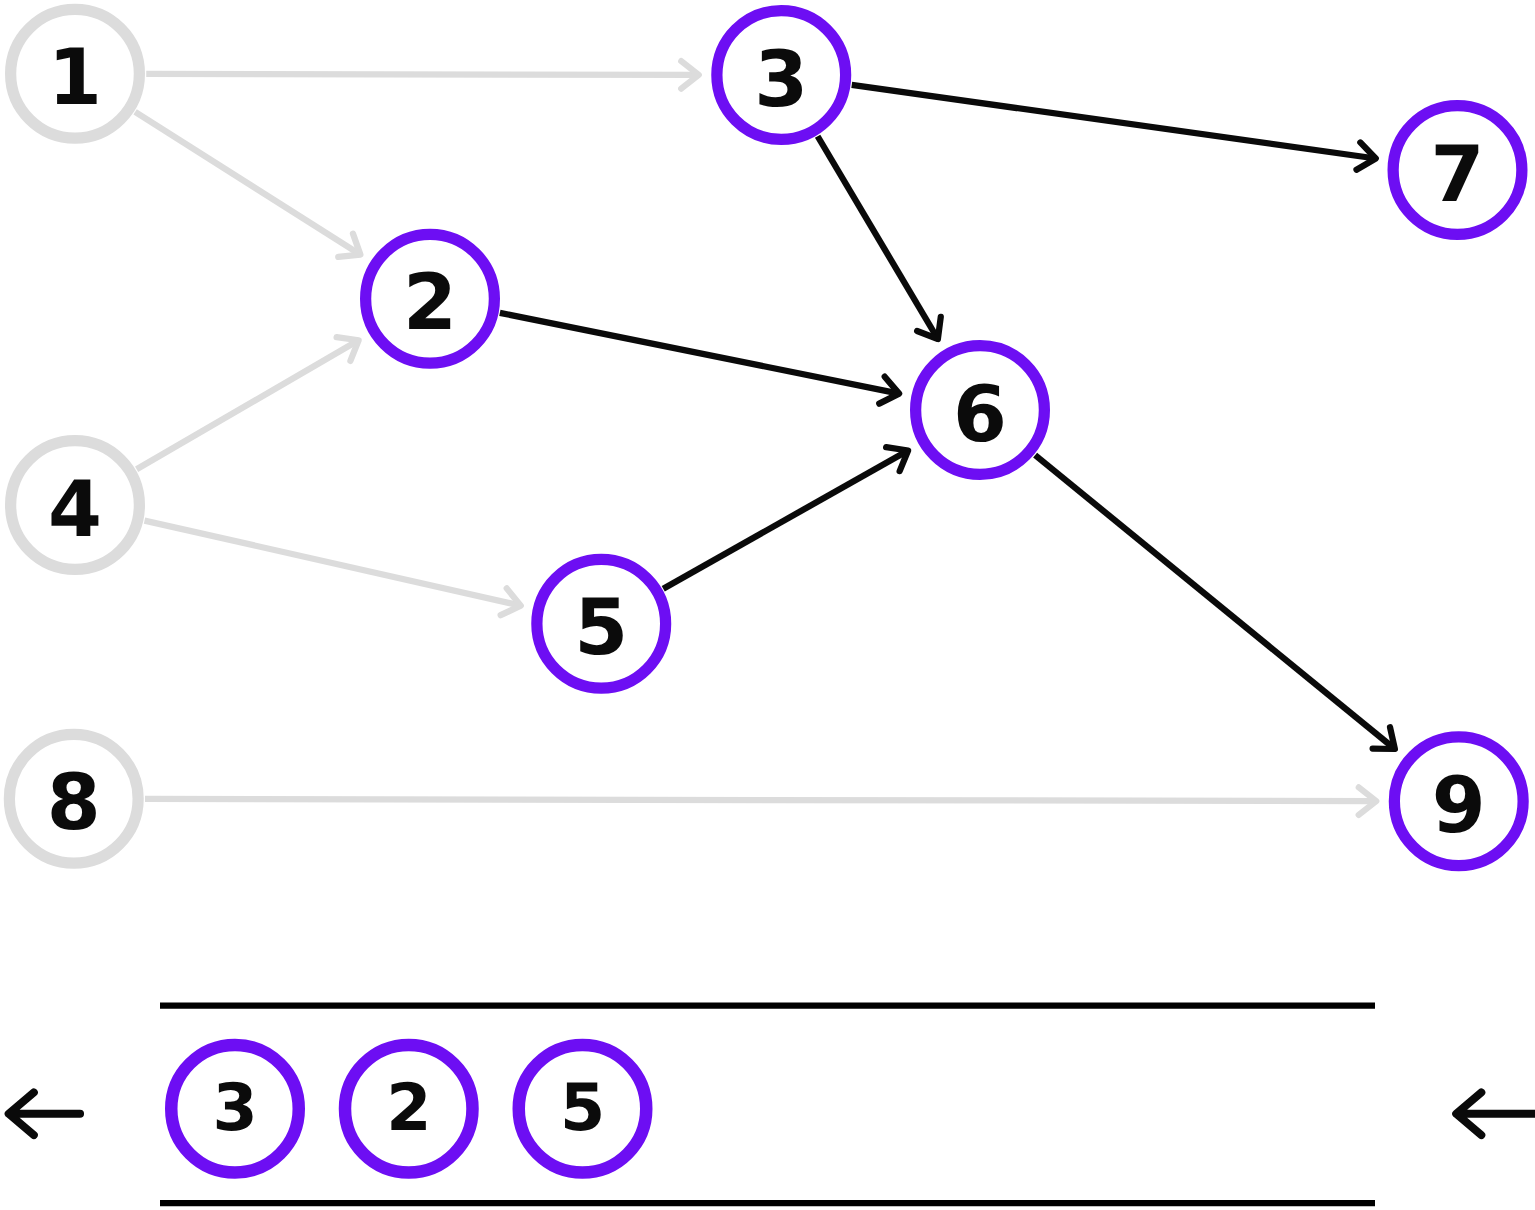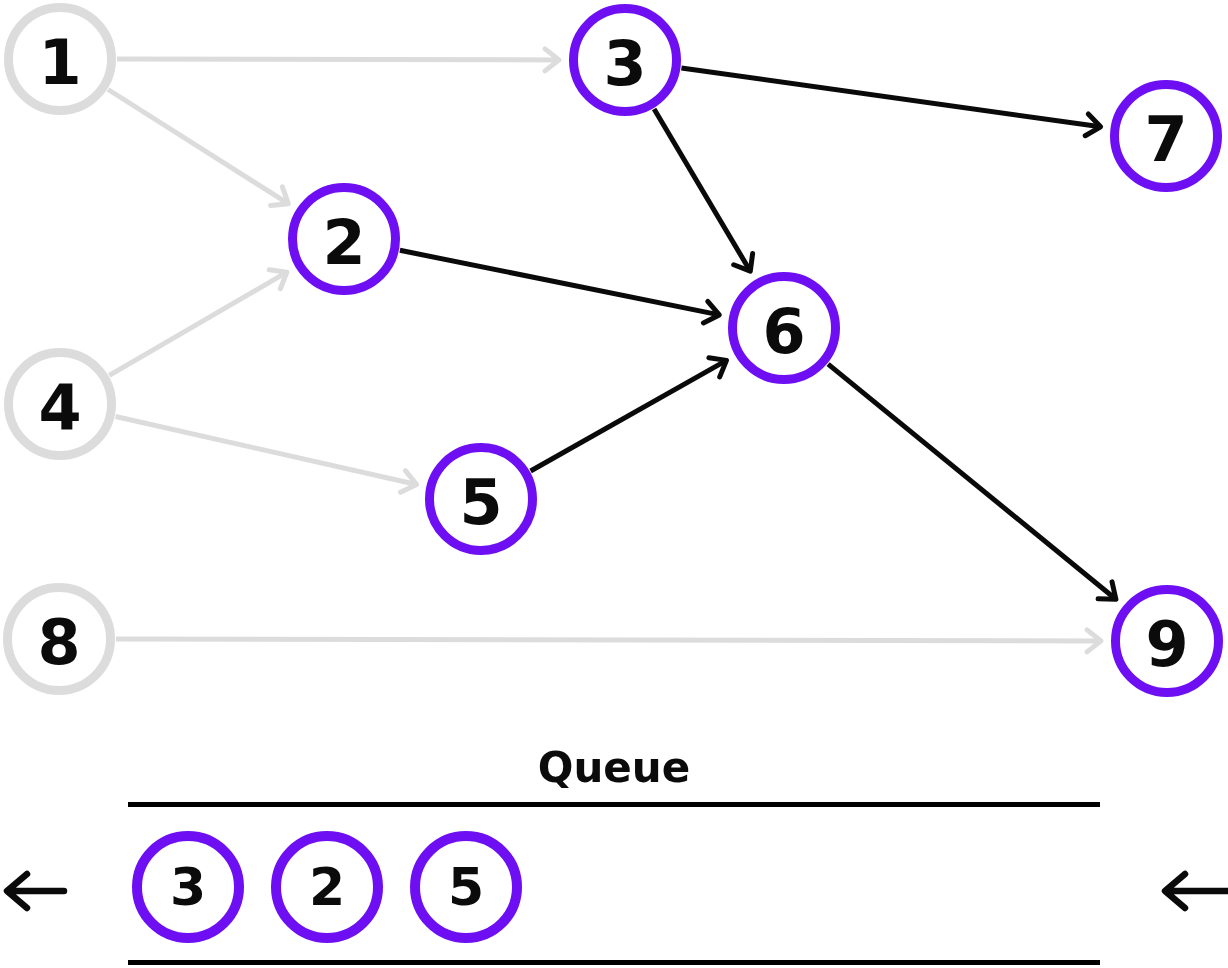--- a/index.html
+++ b/index.html
@@ -131,21 +131,20 @@
           <circle cx="59" cy="639" r="51.5" fill="#ffffff" stroke="#DCDCDC" stroke-width="9"></circle>
           <text x="59" y="639" text-anchor="middle" dominant-baseline="central" dy="3" font-size="62" fill="#0B0B0B" class="node-label">8</text>
         </g>
         <g>
           <circle cx="1167" cy="641" r="51.5" fill="#ffffff" stroke="#6D0EF3" stroke-width="9"></circle>
           <text x="1167" y="641" text-anchor="middle" dominant-baseline="central" dy="3" font-size="62" fill="#0B0B0B" class="node-label">9</text>
         </g>
       </g>
   </svg>
 
-  <div id="queue-title">Queue</div>
 
   <div id="queue-line-top" class="queue-line"></div>
   <div id="queue-line-bottom" class="queue-line"></div>
 
   <div id="queue-items">
       <div class="qnode">3</div>
       <div class="qnode">2</div>
       <div class="qnode">5</div>
     </div>
 

